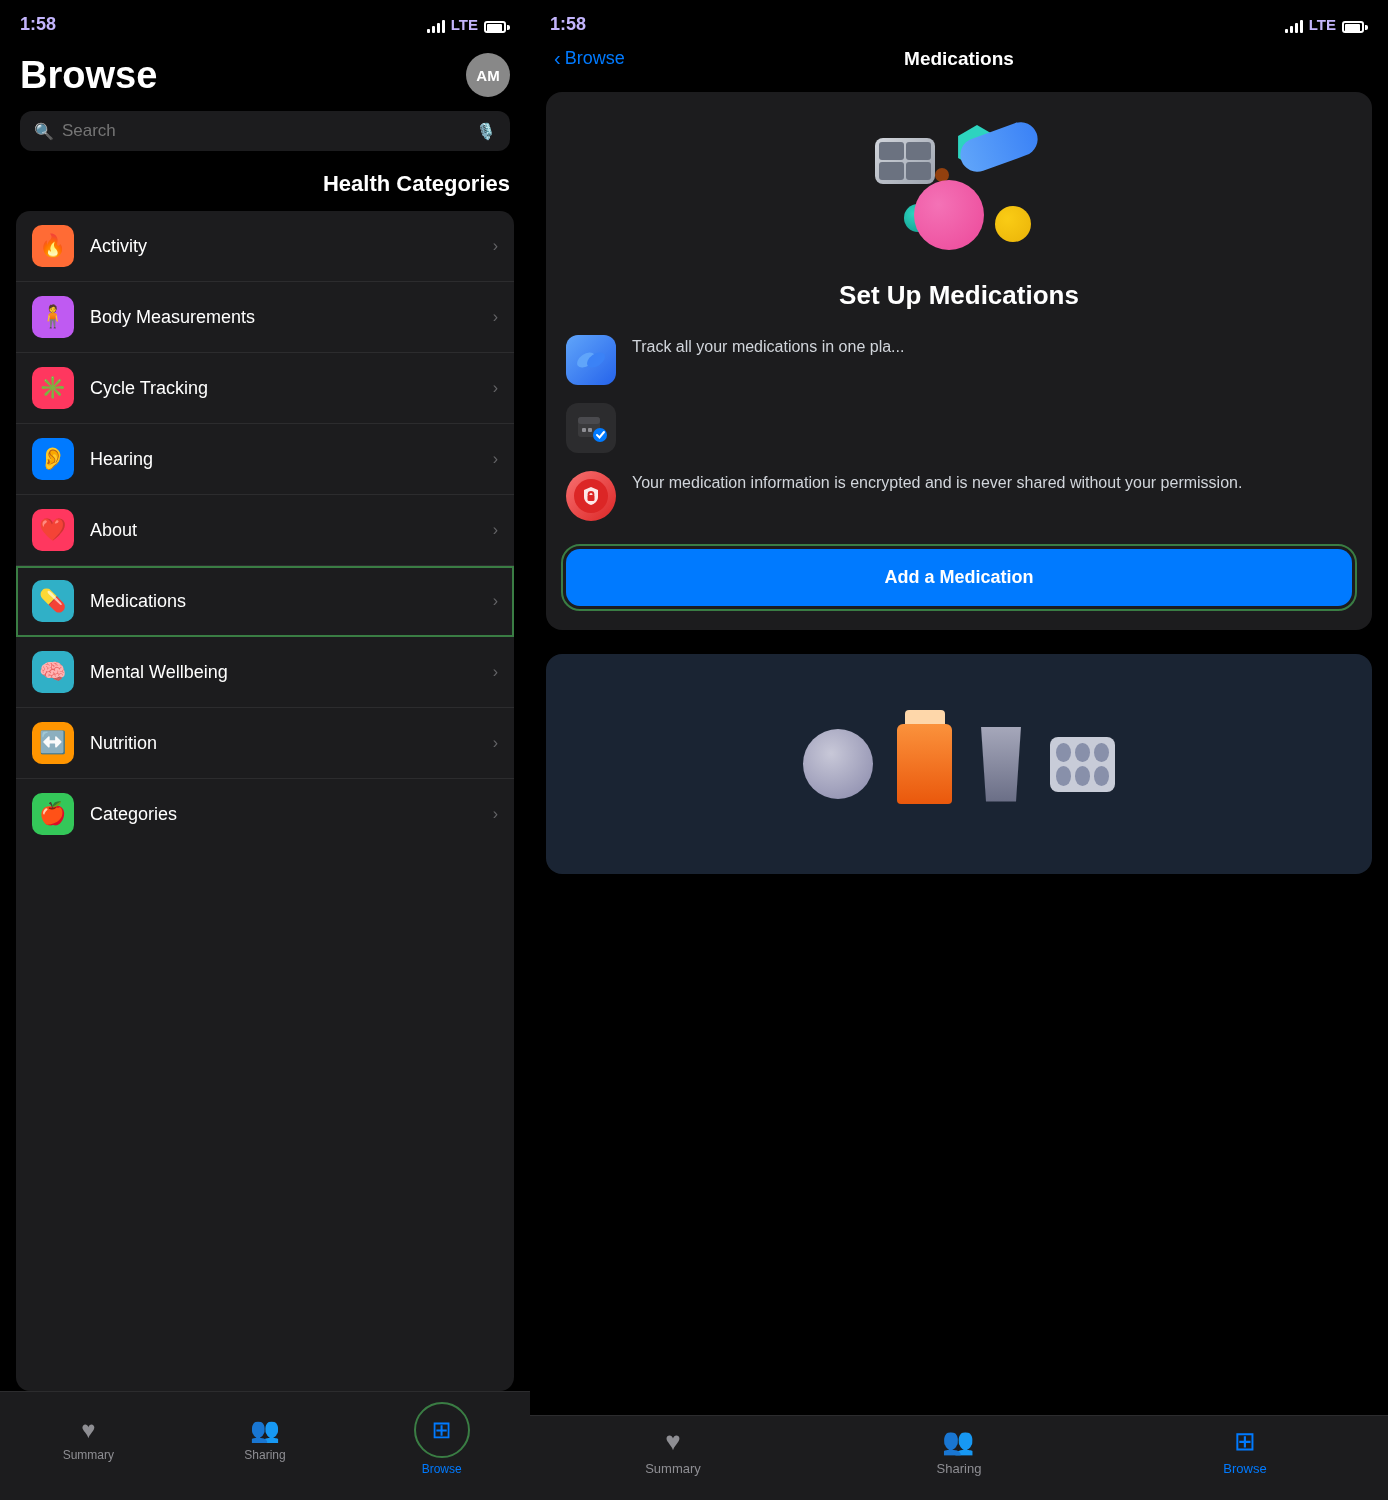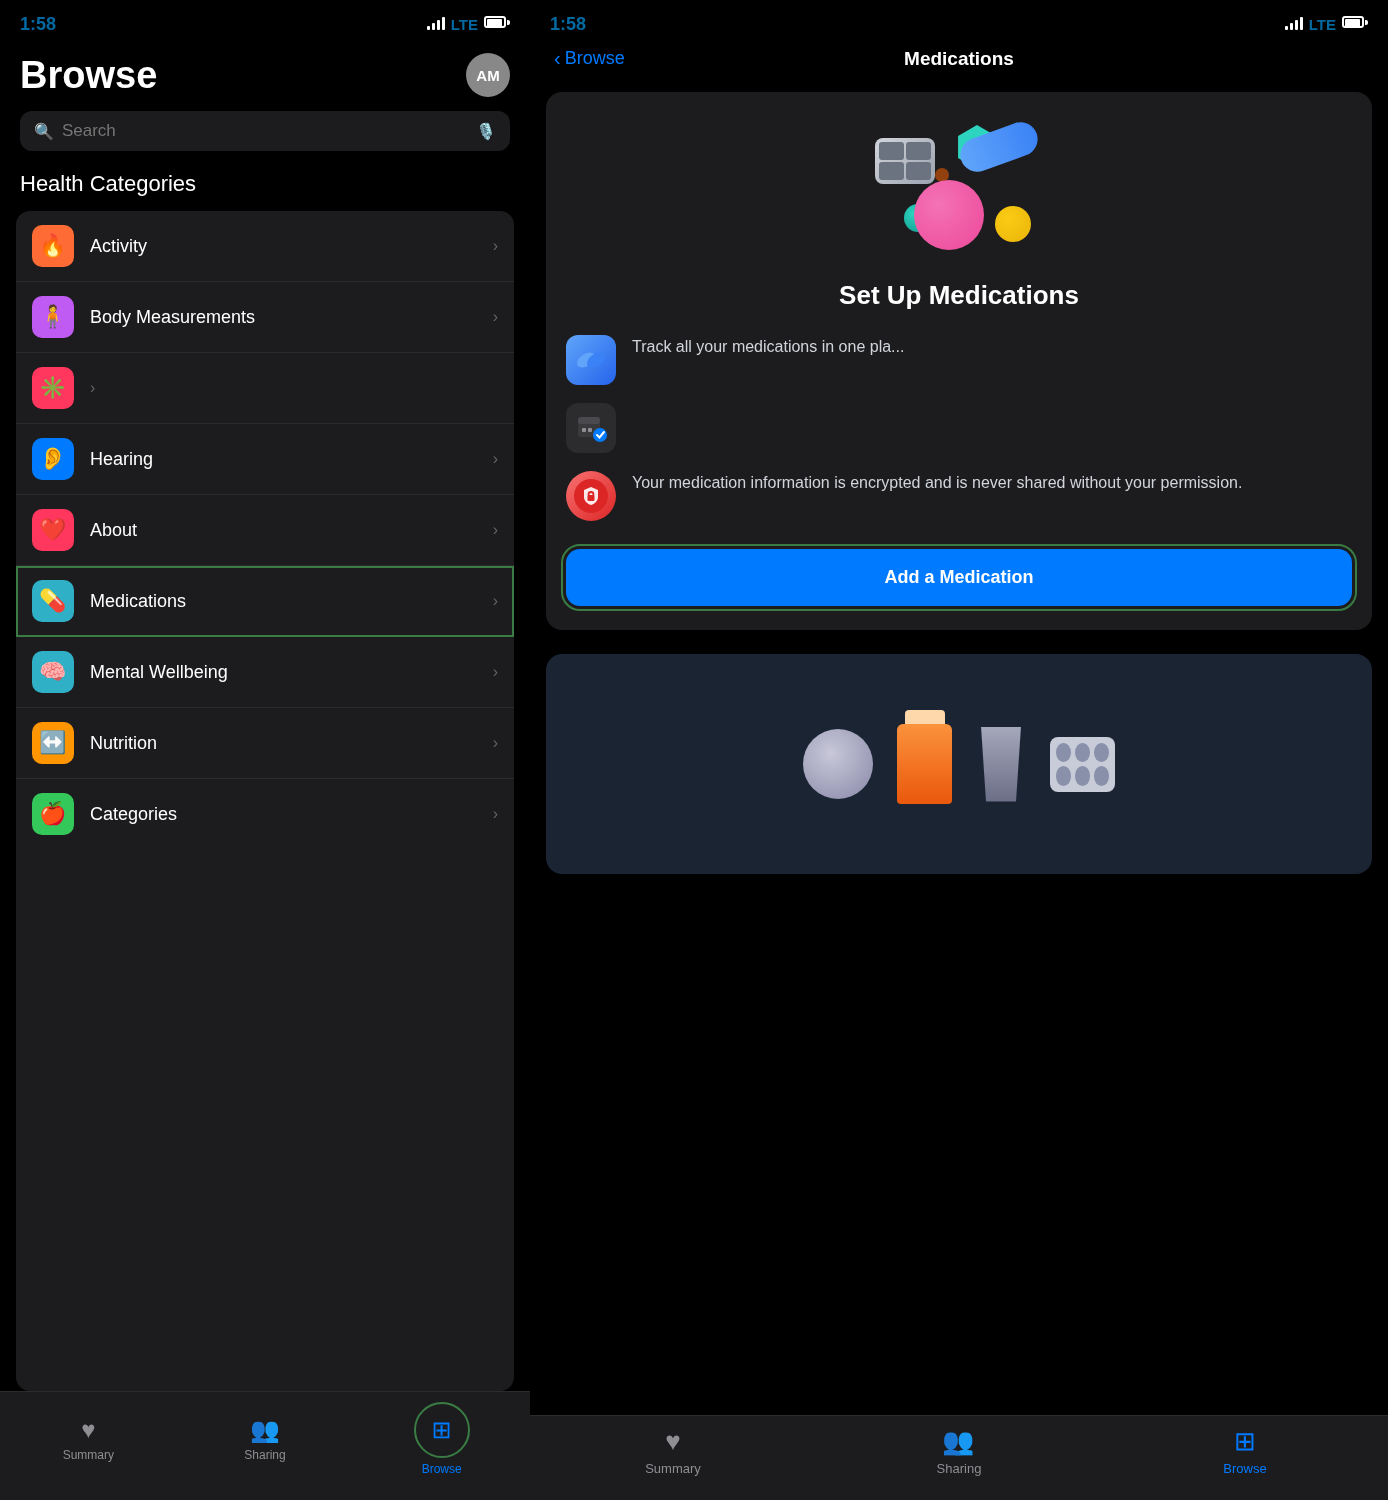--- a/index.html
+++ b/index.html
@@ -23,25 +23,25 @@
       overflow: hidden;
     }
 
     .status-bar {
       display: flex;
       justify-content: space-between;
       align-items: center;
       padding: 14px 20px 8px;
       font-size: 16px;
       font-weight: 600;
-      color: #0369a1;
+      color: #c4b5fd;
     }
 
     .status-bar .time { font-size: 18px; font-weight: 700; }
-    .status-icons { display: flex; align-items: flex-start; gap: 6px; font-size: 14px; }
+    .status-icons { display: flex; align-items: flex-end; gap: 6px; font-size: 14px; }
 
     .header-section {
       padding: 10px 20px 14px;
       display: flex;
       justify-content: space-between;
       align-items: center;
     }
 
     .browse-title {
       font-size: 38px;
@@ -83,23 +83,24 @@
       outline: none;
       color: #8e8e93;
       font-size: 17px;
       flex: 1;
     }
 
     .mic-icon { color: #8e8e93; font-size: 16px; }
 
     .health-categories-title {
       font-size: 22px;
-      font-weight: 400;
+      font-weight: 700;
       color: #fff;
       padding: 0 20px 14px;
+      text-align: right;
     }
 
     .categories-list {
       background: #1c1c1e;
       border-radius: 14px;
       margin: 0 16px;
       overflow: hidden;
       flex: 1;
     }
 
@@ -588,20 +589,21 @@
     </div>
 
     <div class="category-item">
       <div class="cat-icon" style="background:#bf5af2">🧍</div>
       <span class="cat-label">Body Measurements</span>
       <span class="chevron">›</span>
     </div>
 
     <div class="category-item">
       <div class="cat-icon" style="background:#ff375f">✳️</div>
+      <span class="cat-label">Cycle Tracking</span>
       <span class="chevron">›</span>
     </div>
 
     <div class="category-item">
       <div class="cat-icon" style="background:#007aff">👂</div>
       <span class="cat-label">Hearing</span>
       <span class="chevron">›</span>
     </div>
 
     <div class="category-item">

